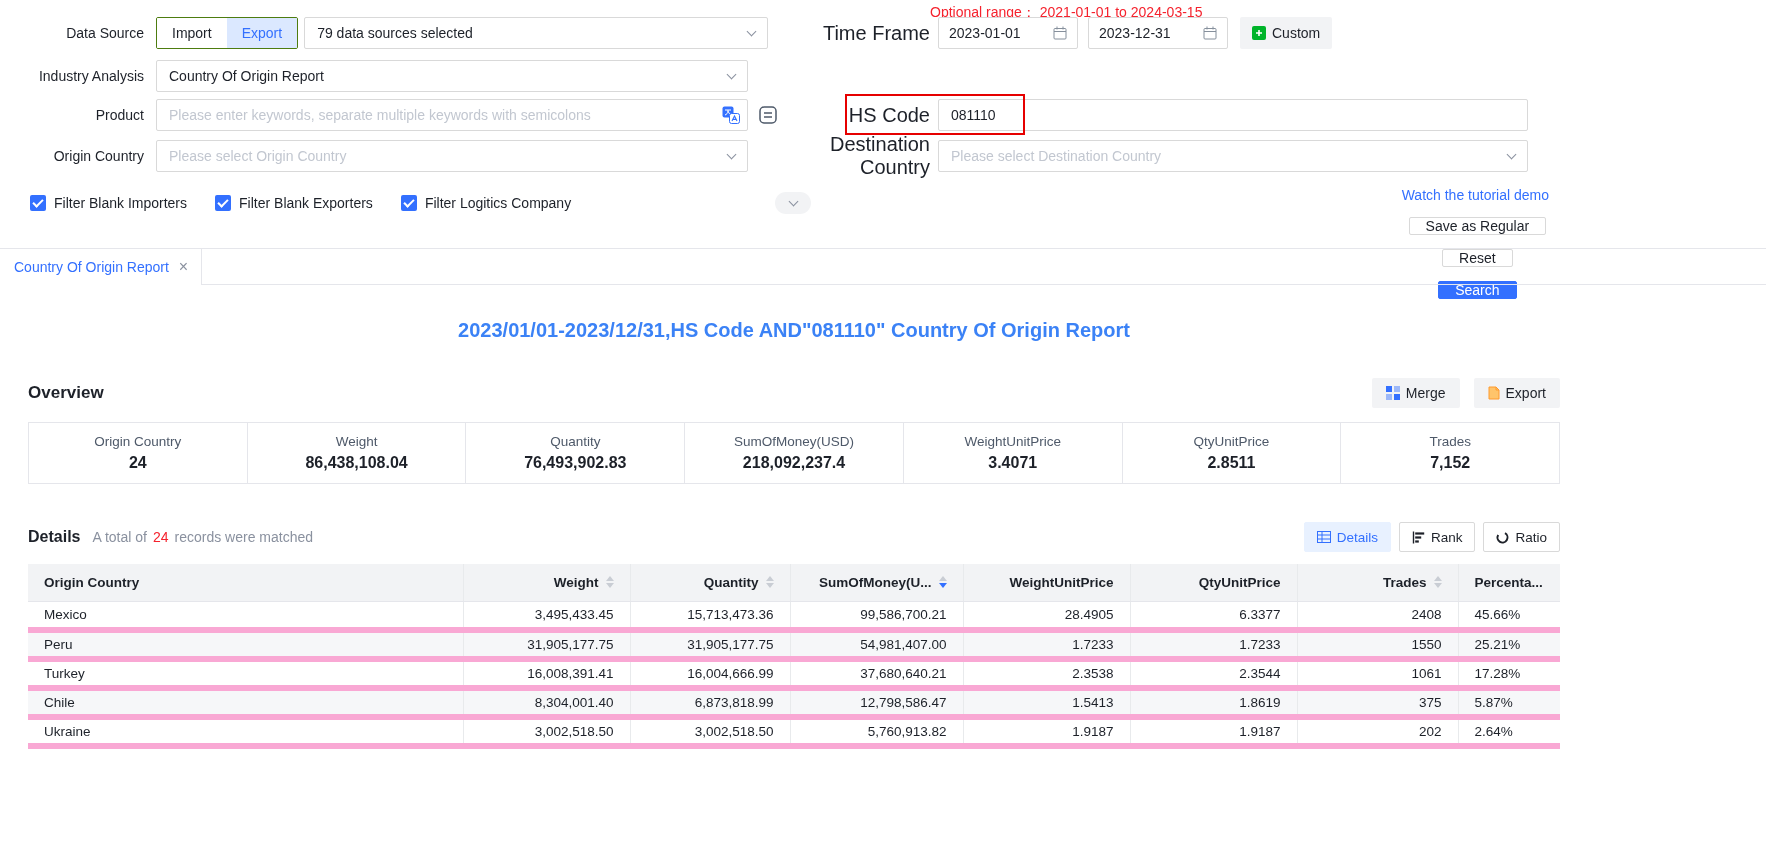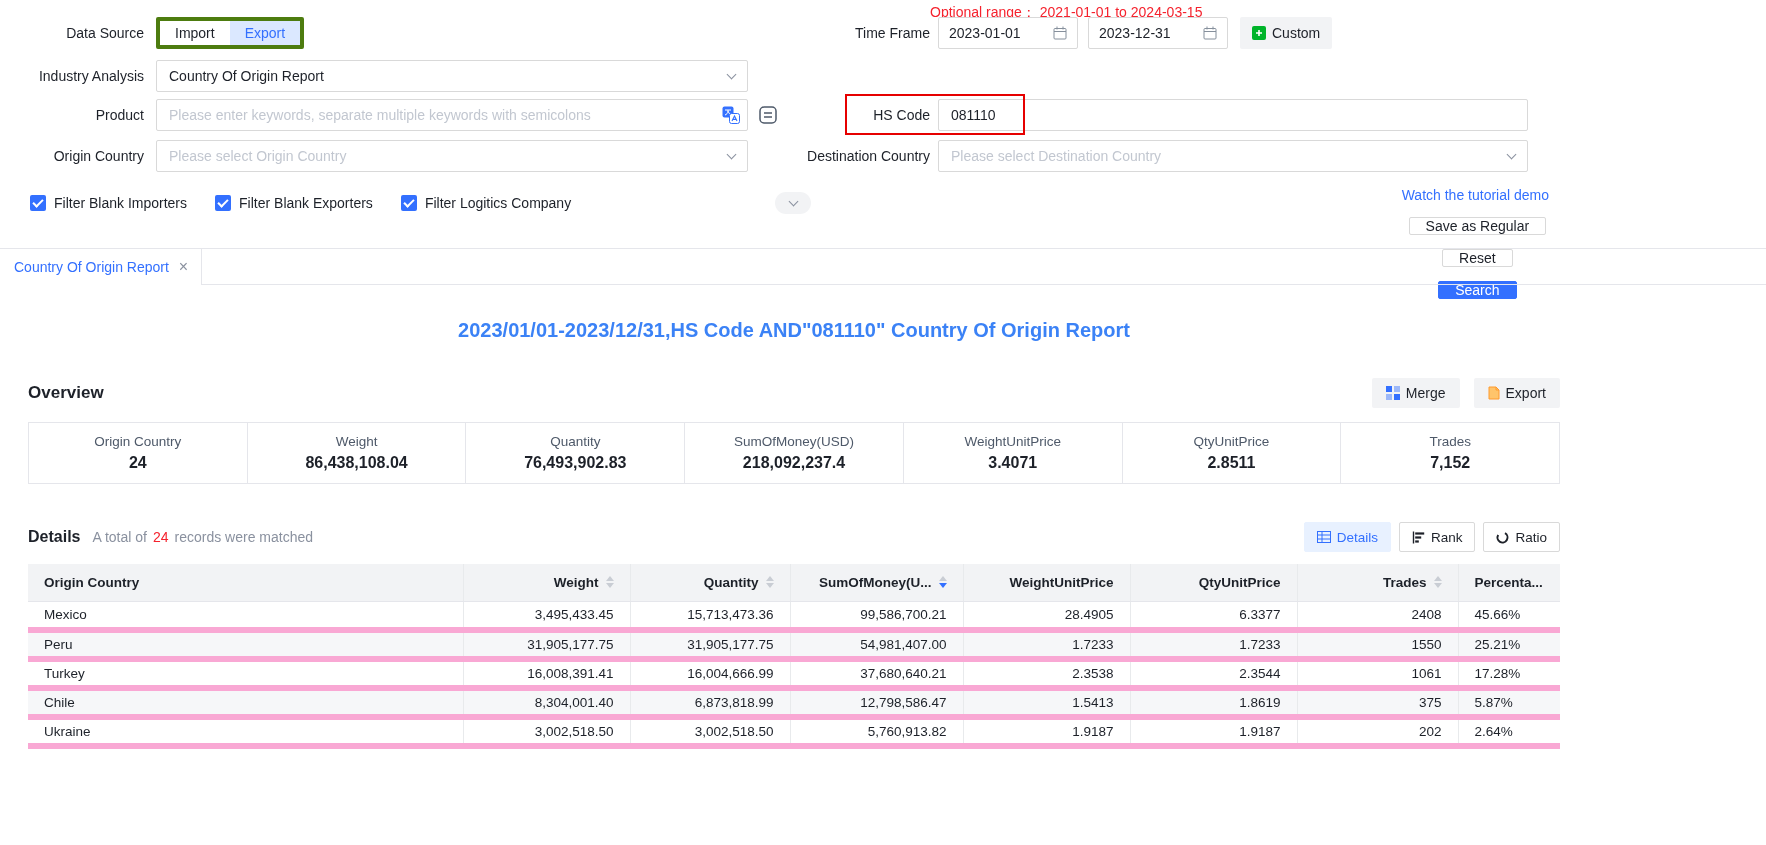--- a/index.html
+++ b/index.html
@@ -6,23 +6,23 @@
   html,body { background:#fff; }
   body { font-family:"Liberation Sans", sans-serif; color:#1d2129; }
   .page { position:relative; width:1766px; height:845px; background:#fff; overflow:hidden; }
 
   
   .filters { position:relative; height:248px; }
   .optional-range { position:absolute; left:930px; top:4px; font-size:14px; color:#f5222d; }
   .frow { position:absolute; left:0; width:100%; height:32px; display:flex; align-items:center; }
   .flabel { width:156px; padding-right:12px; text-align:right; font-size:14px; color:#1d2129; flex:none; }
   .rgroup { position:absolute; left:788px; top:0; height:32px; display:flex; align-items:center; }
-  .rlabel { width:150px; padding-right:8px; text-align:right; font-size:14px; flex:none; }
-
-  .segmented { display:flex; border:4px solid #4d7c0f; border-radius:2px; overflow:hidden; height:32px; flex:none; }
+  .rlabel { width:150px; padding-right:8px; text-align:right; font-size:20px; flex:none; }
+
+  .segmented { display:flex; border:1px solid #4d7c0f; border-radius:2px; overflow:hidden; height:32px; flex:none; }
   .seg { height:100%; padding:0 15px; background:#fff; border:none; font-size:14px; color:#1d2129; display:flex; align-items:center; font-family:inherit; cursor:pointer; }
   .seg.active { background:#dbe8ff; color:#3370ff; }
 
   .select { display:flex; align-items:center; height:32px; border:1px solid #d9d9d9; border-radius:2px; background:#fff; padding:0 12px; font-size:14px; }
   .select .placeholder { color:#c2c7d0; }
   .chev { width:7px; height:7px; border-right:1.5px solid #8a919f; border-bottom:1.5px solid #8a919f; transform:rotate(45deg); margin-left:auto; margin-top:-4px; flex:none; }
   .w466 { width:464px; margin-left:6px; }
   .w592 { width:592px; }
 
   .date-input { width:140px; height:32px; border:1px solid #d9d9d9; border-radius:2px; display:flex; align-items:center; padding:0 10px; font-size:14px; background:#fff;text-align:center; }
@@ -99,20 +99,24 @@
 <div class="page">
 
   <section class="filters">
     <div class="optional-range">Optional range：  2021-01-01 to 2024-03-15</div>
 
     <div class="frow" style="top:17px">
       <div class="flabel">Data Source</div>
       <div class="segmented">
         <button class="seg">Import</button>
         <button class="seg active">Export</button>
+      </div>
+      <div class="select w466">
+        <span>79 data sources selected</span>
+        <span class="chev"></span>
       </div>
       <div class="rgroup">
         <div class="rlabel">Time Frame</div>
         <div class="date-input">
           <span>2023-01-01</span>
           <svg width="14" height="14" viewBox="0 0 14 14">
               <rect x="1" y="2.5" width="12" height="10.5" rx="1" fill="none" stroke="#86909c"></rect>
               <line x1="1" y1="5.5" x2="13" y2="5.5" stroke="#86909c"></line>
               <line x1="4" y1="0.5" x2="4" y2="3.5" stroke="#86909c"></line>
               <line x1="10" y1="0.5" x2="10" y2="3.5" stroke="#86909c"></line>

